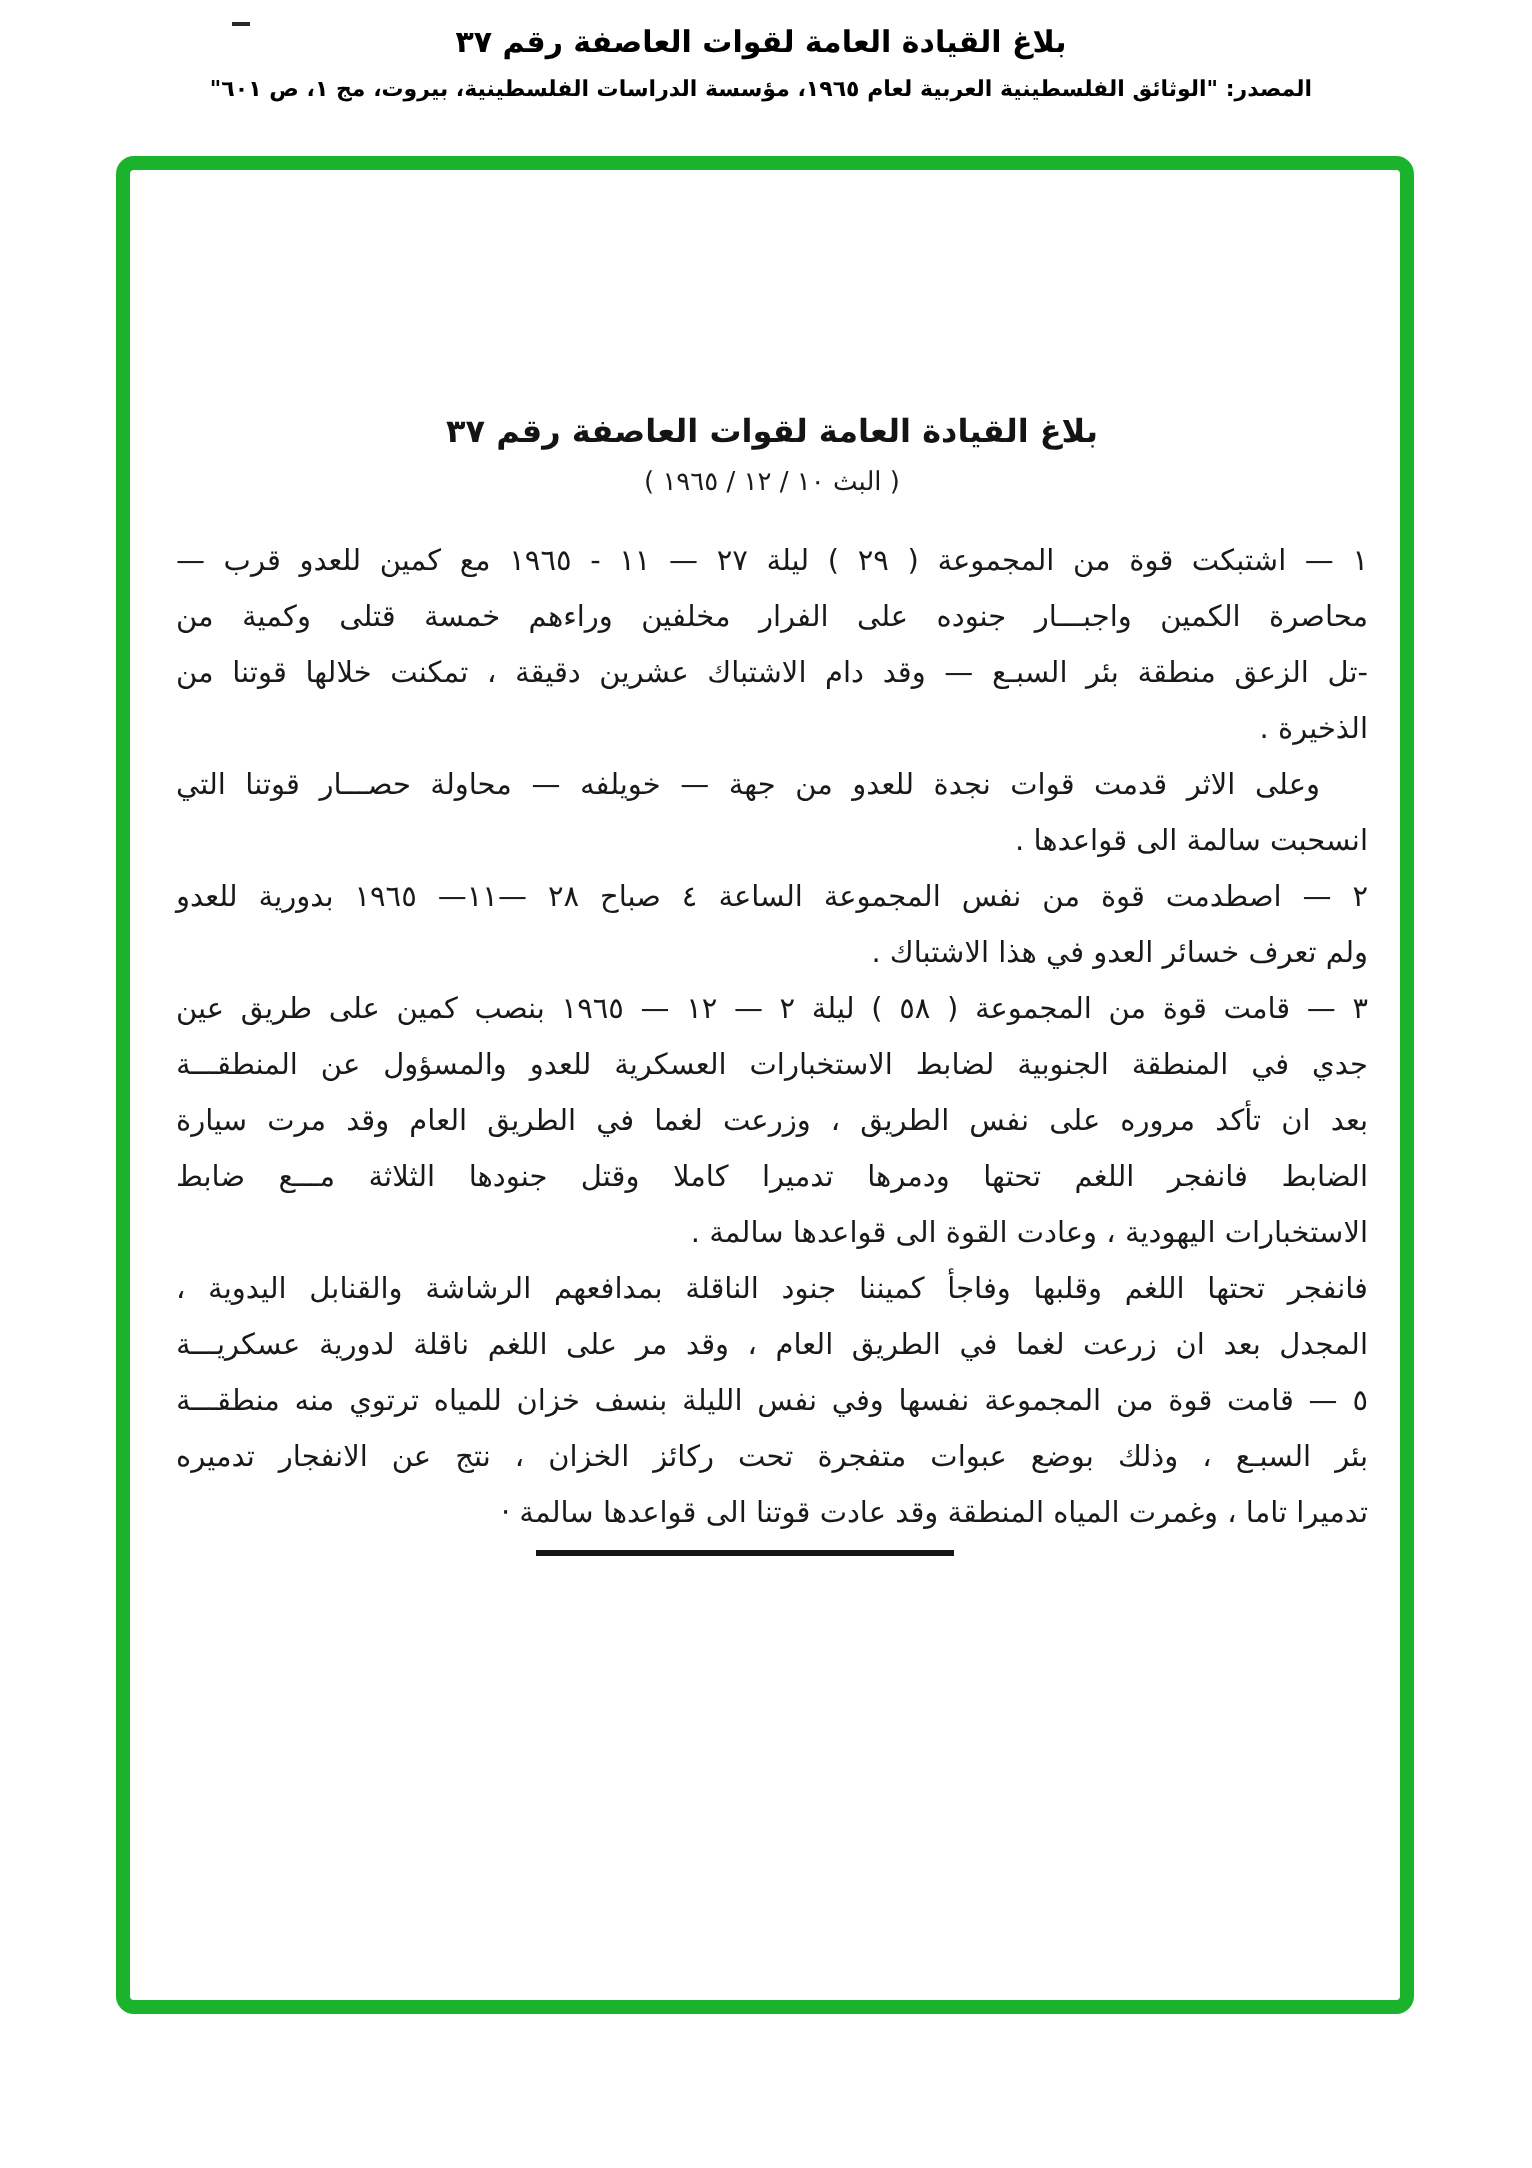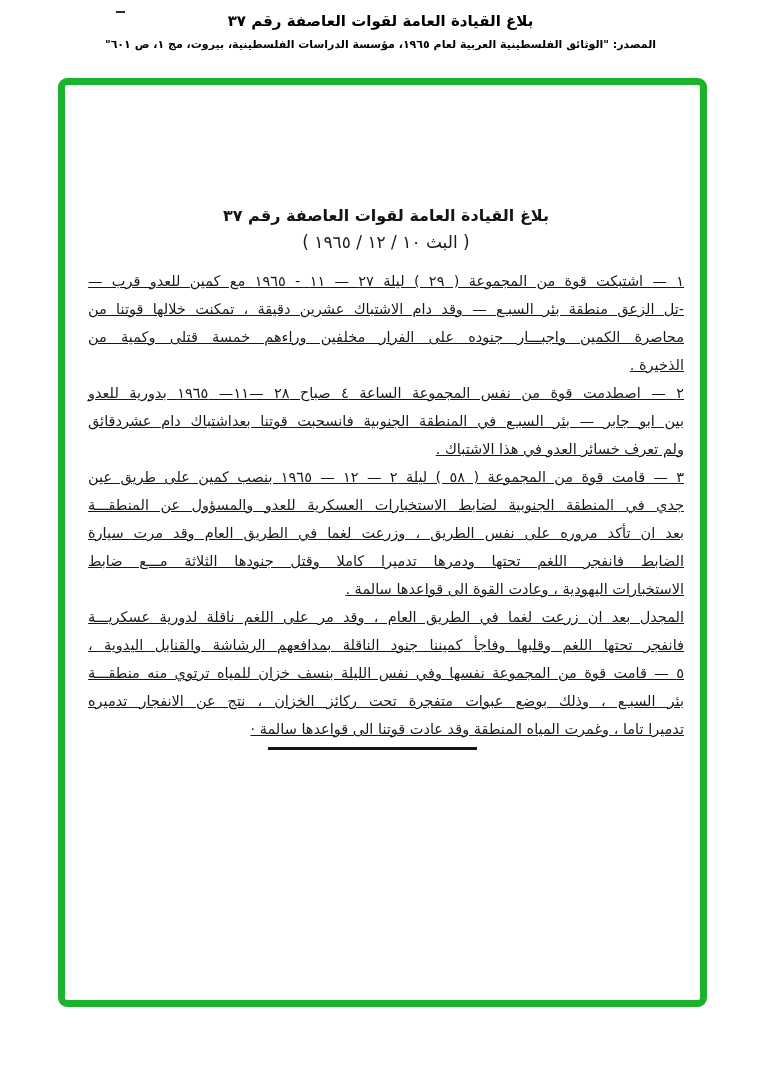--- a/index.html
+++ b/index.html
@@ -62,36 +62,35 @@
   }
   .doc-title {
     text-align: center;
     font-weight: bold;
     font-size: 16px;
     color: #141414;
     line-height: 22px;
   }
   .doc-broadcast {
     text-align: center;
-    font-size: 17px;
+    font-size: 13px;
     color: #1b1b1b;
     line-height: 18px;
     margin-top: 6px;
   }
   .doc-body {
     margin-top: 16px;
     font-size: 14.5px;
     color: #191919;
   }
   .para { margin: 0; }
   .line {
     line-height: 28px;
     text-align: justify;
     text-align-last: justify;
-    text-decoration: underline;
   }
   .line.last {
     text-align: left;
     text-align-last: right;
   }
   .line.indent {
     padding-right: 24px;
   }
   .doc-divider {
     width: 209px;
@@ -113,39 +112,42 @@
     <div class="ph-title">بلاغ القيادة العامة لقوات العاصفة رقم ٣٧</div>
     <div class="ph-source">المصدر: "الوثائق الفلسطينية العربية لعام ١٩٦٥، مؤسسة الدراسات الفلسطينية، بيروت، مج ١، ص ٦٠١"</div>
   </div>
 
   <div class="doc-frame">
     <div class="doc-title">بلاغ القيادة العامة لقوات العاصفة رقم ٣٧</div>
     <div class="doc-broadcast">( البث ١٠ / ١٢ / ١٩٦٥ )</div>
     <div class="doc-body" id="doc-body">
         <div class="para">
           <div class="line">١ — اشتبكت قوة من المجموعة ( ٢٩ ) ليلة ٢٧ — ١١ - ١٩٦٥ مع كمين للعدو قرب —</div>
+          <div class="line">محاصرة الكمين واجبـــار جنوده على الفرار مخلفين وراءهم خمسة قتلى وكمية من</div>
           <div class="line">-تل الزعق منطقة بئر السبـع — وقد دام الاشتباك عشرين دقيقة ، تمكنت خلالها قوتنا من</div>
-          <div class="line">محاصرة الكمين واجبـــار جنوده على الفرار مخلفين وراءهم خمسة قتلى وكمية من</div>
           <div class="line last">الذخيرة .</div>
         </div>
         <div class="para">
+          <div class="line indent">وعلى الاثر قدمت قوات نجدة للعدو من جهة — خويلفه — محاولة حصـــار قوتنا التي</div>
+          <div class="line last">انسحبت سالمة الى قواعدها .</div>
+        </div>
+        <div class="para">
           <div class="line">٢ — اصطدمت قوة من نفس المجموعة الساعة ٤ صباح ٢٨ —١١— ١٩٦٥ بدورية للعدو</div>
-          <div class="line">بين ابو جابر — بئر السبـع في المنطقة الجنوبية فانسحبت قوتنا بعداشتباك دام عشردقائق</div>
           <div class="line last">ولم تعرف خسائر العدو في هذا الاشتباك .</div>
         </div>
         <div class="para">
           <div class="line">٣ — قامت قوة من المجموعة ( ٥٨ ) ليلة ٢ — ١٢ — ١٩٦٥ بنصب كمين على طريق عين</div>
           <div class="line">جدي في المنطقة الجنوبية لضابط الاستخبارات العسكرية للعدو والمسؤول عن المنطقـــة</div>
           <div class="line">بعد ان تأكد مروره على نفس الطريق ، وزرعت لغما في الطريق العام وقد مرت سيارة</div>
           <div class="line">الضابط فانفجر اللغم تحتها ودمرها تدميرا كاملا وقتل جنودها الثلاثة مـــع ضابط</div>
           <div class="line last">الاستخبارات اليهودية ، وعادت القوة الى قواعدها سالمة .</div>
         </div>
         <div class="para">
+          <div class="line">فانفجر تحتها اللغم وقلبها وفاجأ كميننا جنود الناقلة بمدافعهم الرشاشة والقنابل اليدوية ،</div>
           <div class="line">المجدل بعد ان زرعت لغما في الطريق العام ، وقد مر على اللغم ناقلة لدورية عسكريـــة</div>
-          <div class="line">فانفجر تحتها اللغم وقلبها وفاجأ كميننا جنود الناقلة بمدافعهم الرشاشة والقنابل اليدوية ،</div>
         </div>
         <div class="para">
           <div class="line">٥ — قامت قوة من المجموعة نفسها وفي نفس الليلة بنسف خزان للمياه ترتوي منه منطقـــة</div>
           <div class="line">بئر السبـع ، وذلك بوضع عبوات متفجرة تحت ركائز الخزان ، نتج عن الانفجار تدميره</div>
           <div class="line last">تدميرا تاما ، وغمرت المياه المنطقة وقد عادت قوتنا الى قواعدها سالمة ·</div>
         </div>
       </div>
     <div class="doc-divider"></div>
   </div>
 

